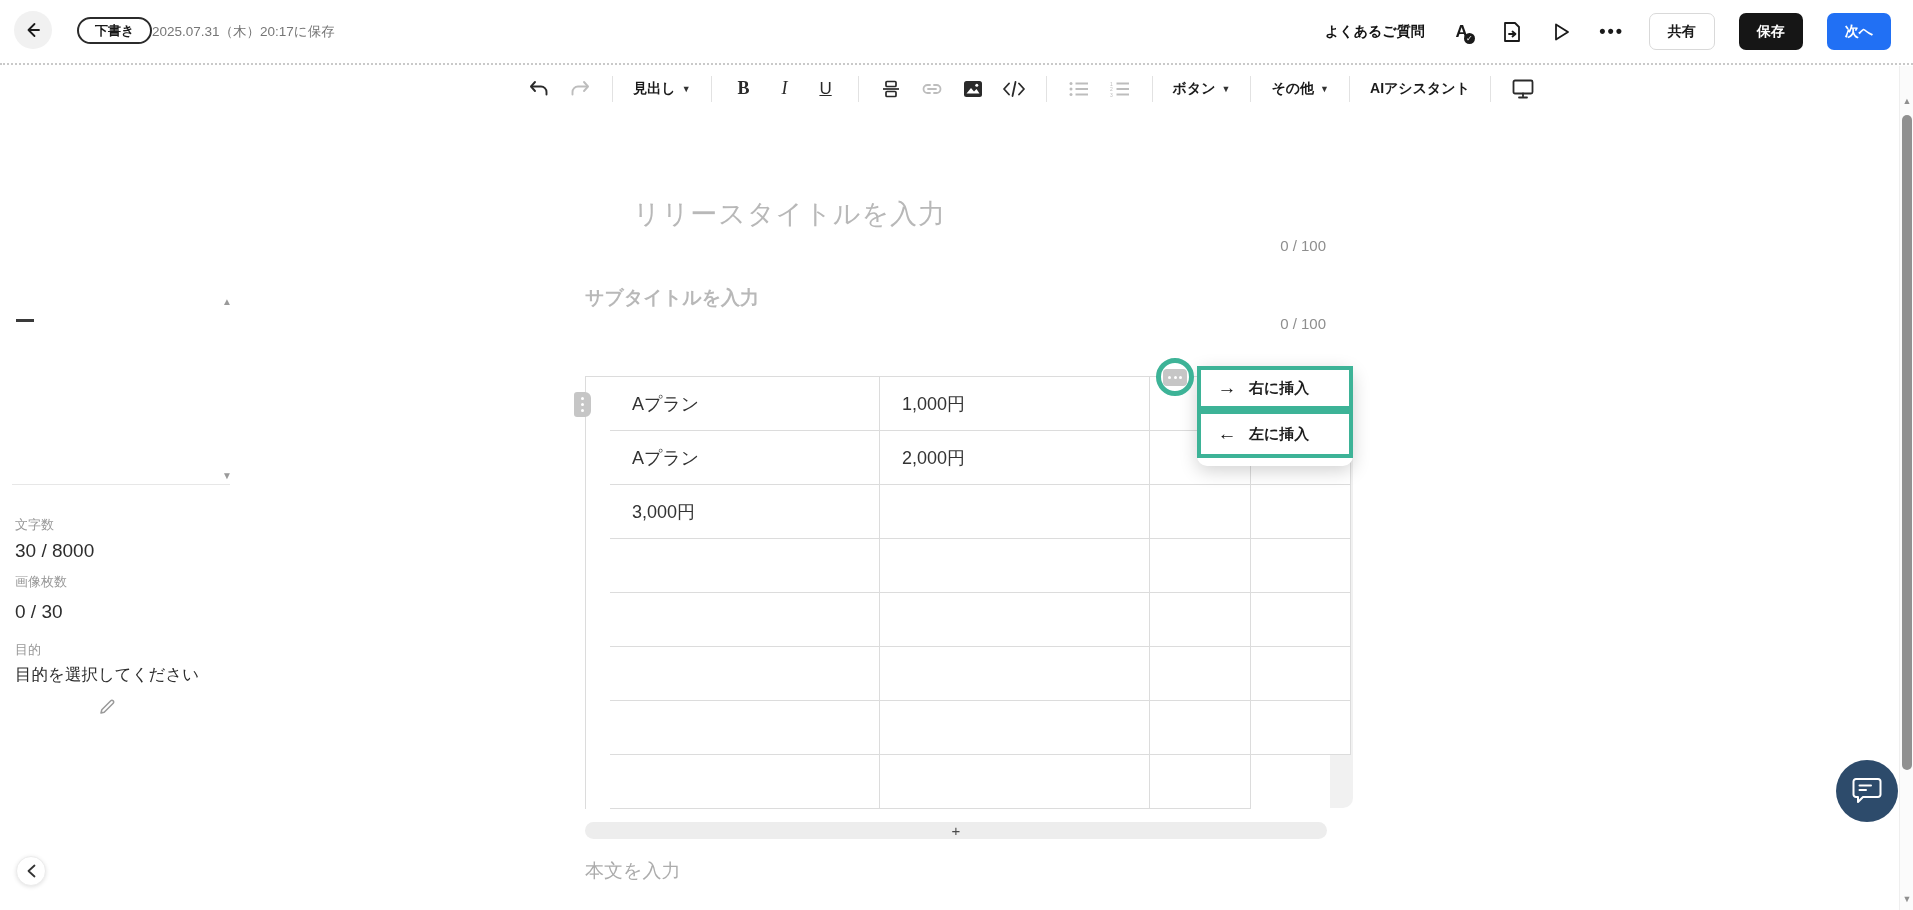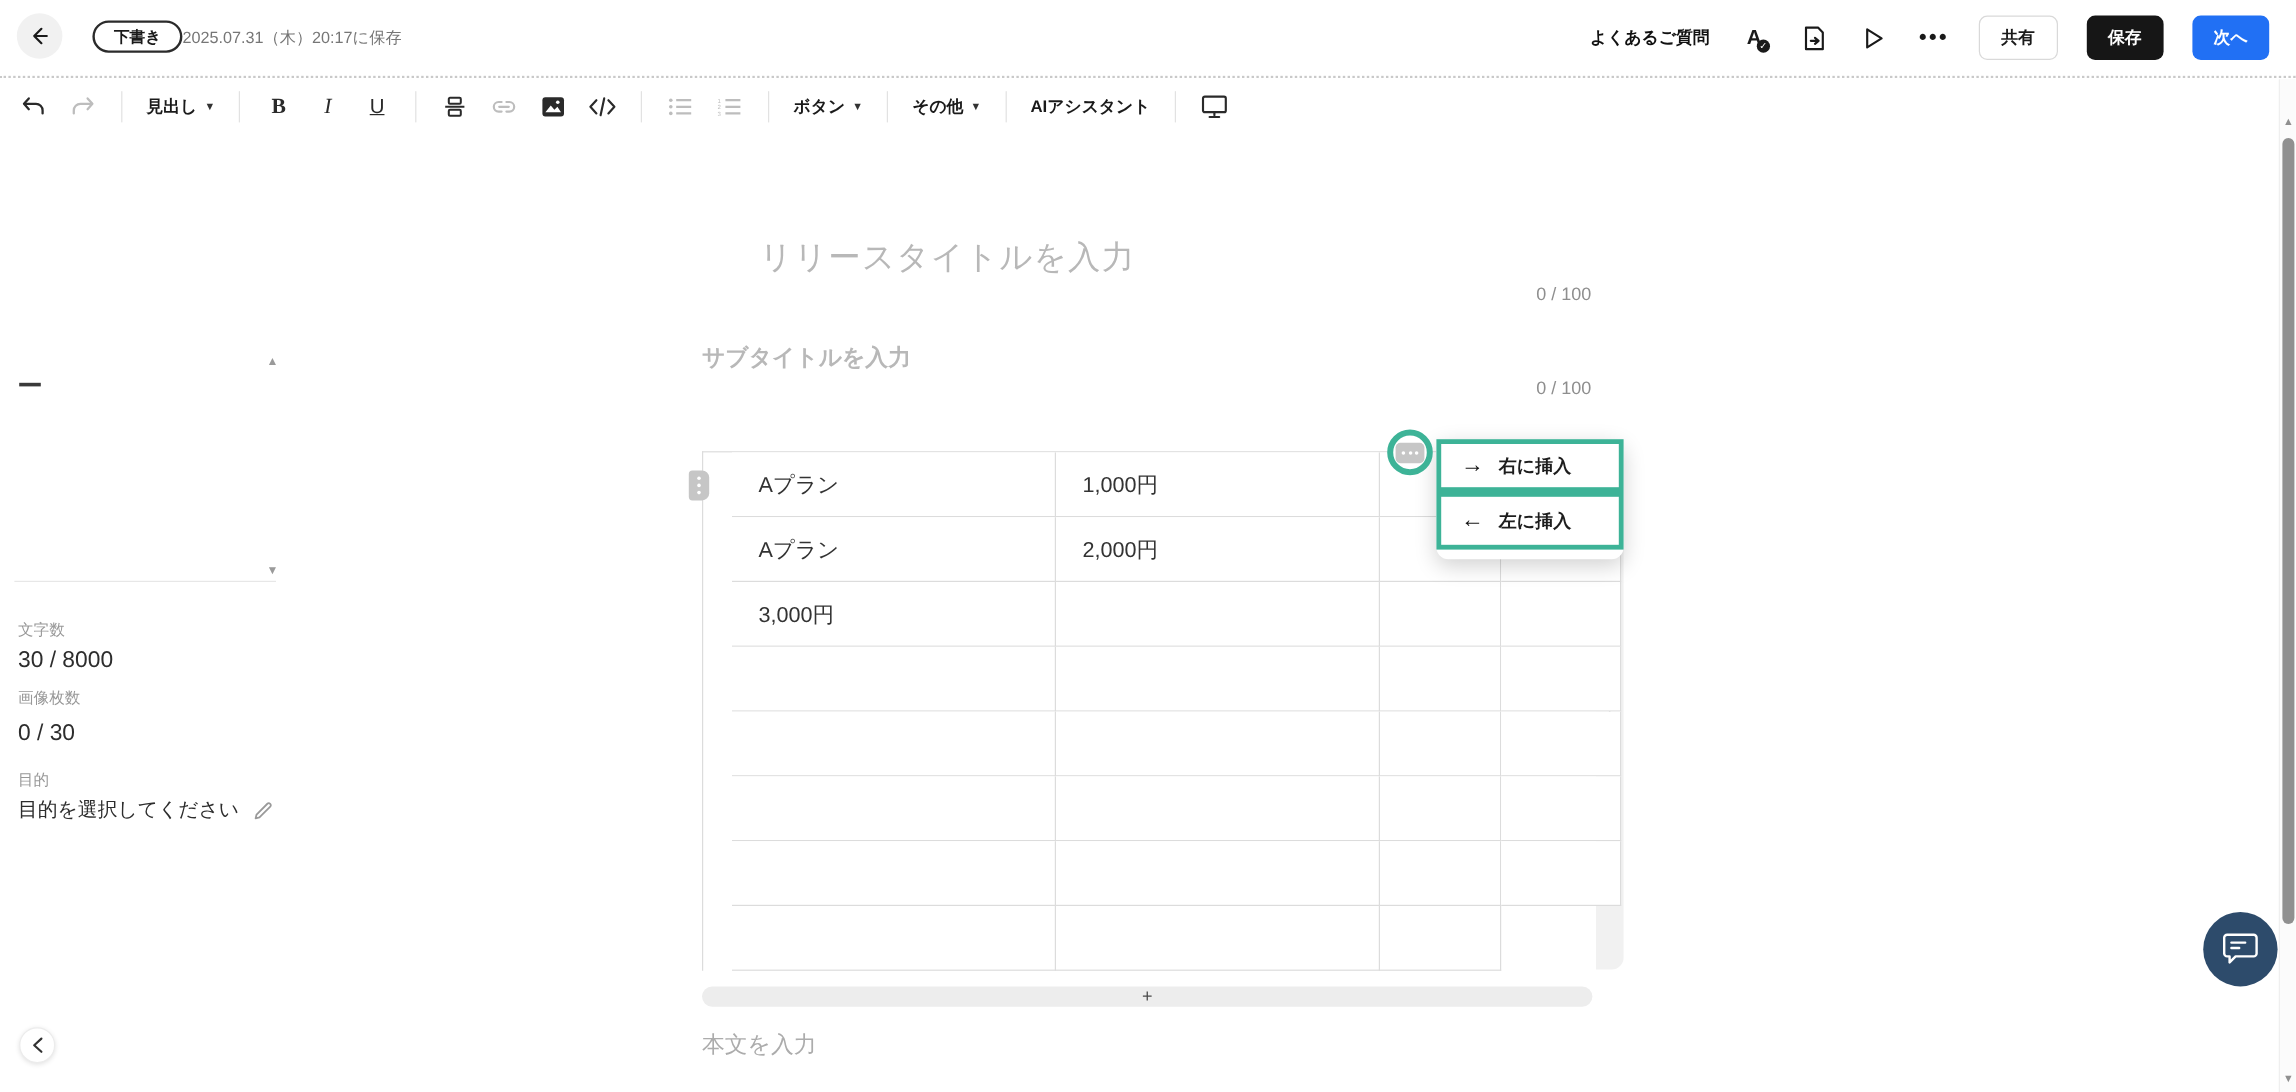--- a/index.html
+++ b/index.html
@@ -22,41 +22,41 @@
   .btn { height:37px; border-radius:7px; display:flex; align-items:center; justify-content:center;
     font-size:14px; font-weight:700; padding:0 18px; cursor:pointer; }
   .btn-outline { background:#fff; border:1px solid #d9d9d9; color:#1a1a1a; }
   .btn-black { background:#161616; color:#fff; }
   .btn-blue { background:#2170f4; color:#fff; }
 
   
   .dotted { position:absolute; left:0; top:63px; width:1913px; border-top:2px dotted #c9c9c9; z-index:5; }
 
   
-  .toolbar { position:absolute; left:16px; top:65px; width:1531px; height:47px; background:#fff;
-    display:flex; align-items:center; justify-content:flex-start; z-index:20; }
+  .toolbar { position:absolute; left:4px; top:65px; width:1531px; height:47px; background:#fff;
+    display:flex; align-items:center; justify-content:flex-end; z-index:20; }
   .toolbar-inner { display:flex; align-items:center; gap:17px; }
   .t-sep { width:1px; height:26px; background:#e2e2e2; margin:0 3px; }
   .t-item { display:flex; align-items:center; gap:6px; font-size:14px; font-weight:700; color:#1a1a1a; cursor:pointer; }
   .t-item .caret { font-size:9px; color:#333; }
   .t-ico { width:24px; height:24px; display:flex; align-items:center; justify-content:center; cursor:pointer; color:#2a2a2a; }
   .t-ico.dis { color:#bdbdbd; }
   .t-bold { font-size:18px; font-weight:700; font-family:"Liberation Serif","DejaVu Serif",serif; }
   .t-italic { font-size:18px; font-style:italic; font-family:"Liberation Serif","DejaVu Serif",serif; }
   .t-under { font-size:17px; text-decoration:underline; }
 
   
   .sidebar { position:absolute; left:0; top:112px; width:238px; height:798px; background:#fff; z-index:10; }
   .sb-dash { position:absolute; left:16px; top:207px; width:18px; height:3px; background:#3a3a3a; }
   .sb-up { position:absolute; left:222px; top:184px; font-size:10px; color:#9a9a9a; cursor:pointer; }
   .sb-down { position:absolute; left:222px; top:358px; font-size:10px; color:#9a9a9a; cursor:pointer; }
   .sb-divider { position:absolute; left:12px; top:372px; width:218px; height:1px; background:#e7e7e7; }
   .sb-label { position:absolute; left:15px; font-size:13px; color:#989898; }
   .sb-value { position:absolute; left:15px; font-size:19px; color:#2d2d2d; }
-  .sb-purpose { position:absolute; left:15px; top:552px; font-size:16.5px; color:#2d2d2d; display:flex; align-items:center; gap:12px; cursor:pointer; }
+  .sb-purpose { position:absolute; left:15px; top:552px; font-size:16.5px; color:#2d2d2d; display:flex; align-items:center; gap:12px; cursor:pointer;flex-direction:column; }
   .collapse-btn { position:absolute; left:16px; top:856px; width:30px; height:30px; border-radius:50%;
     background:#fff; border:1px solid #ececec; box-shadow:0 1px 4px rgba(0,0,0,.12);
     display:flex; align-items:center; justify-content:center; font-size:16px; color:#333; cursor:pointer; z-index:15; }
 
   
   .title-ph { position:absolute; left:585px; top:196px; font-size:27px; font-weight:400; color:#b8b8b8; letter-spacing:1px; cursor:text;margin-left:48px; }
   .counter { position:absolute; width:200px; left:1126px; text-align:right; font-size:15px; color:#8e8e8e; }
   .subtitle-ph { position:absolute; left:585px; top:285px; font-size:19px; font-weight:700; color:#b8b8b8; cursor:text; }
   .body-ph { position:absolute; left:585px; top:858px; font-size:19px; font-weight:500; color:#acacac; cursor:text; }
 

